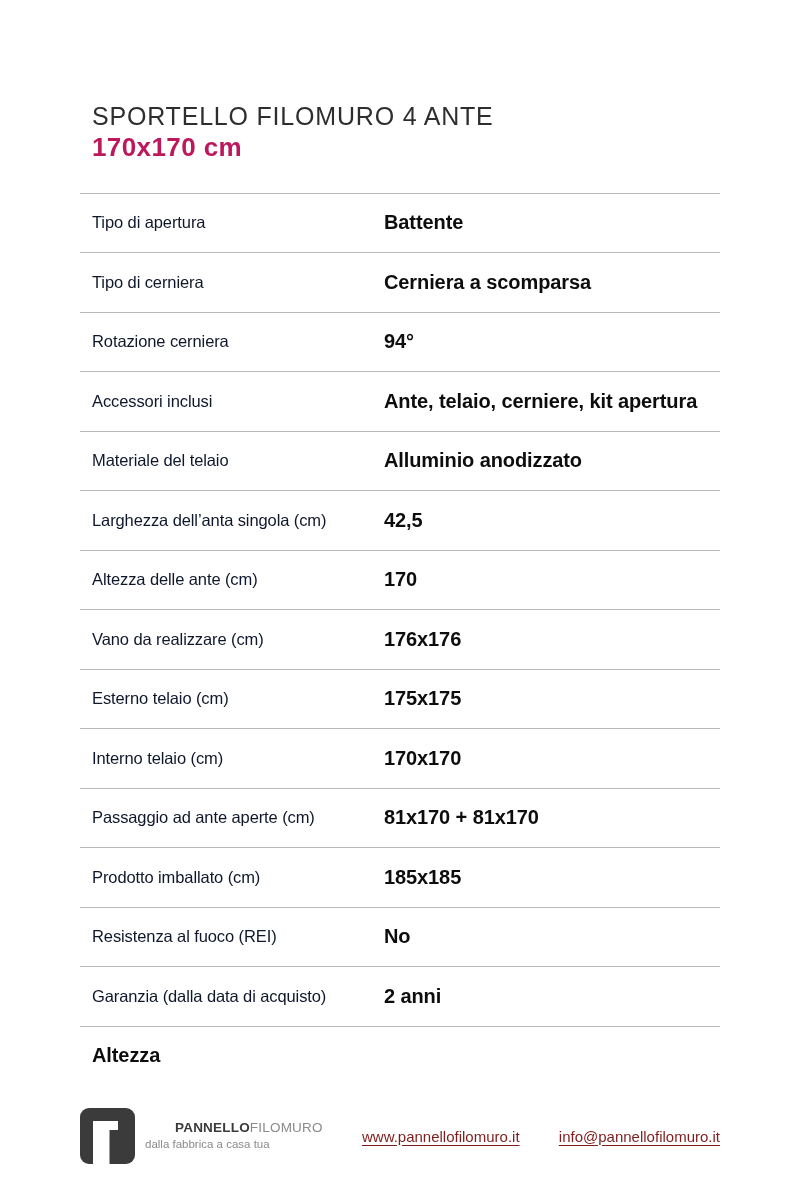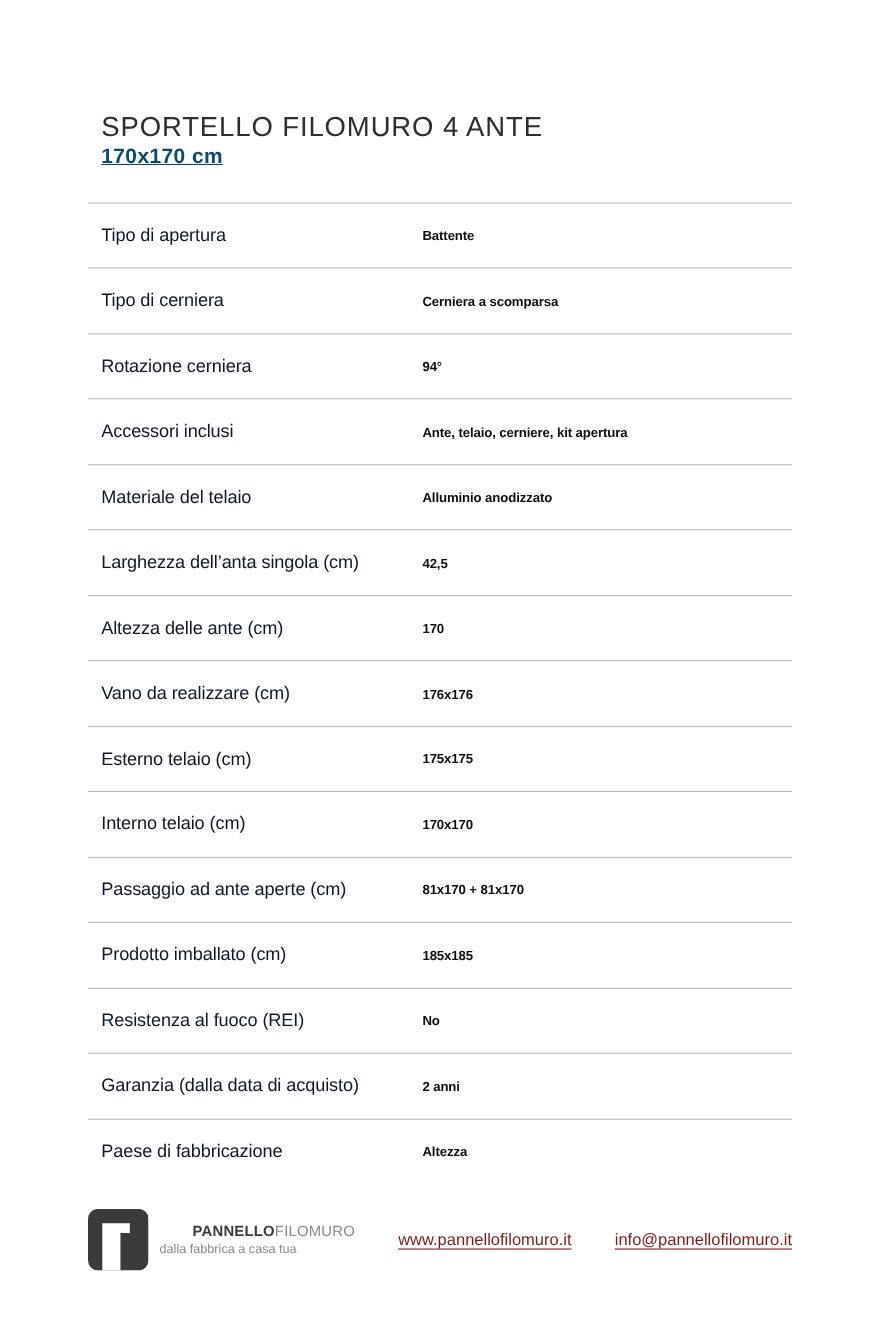--- a/index.html
+++ b/index.html
@@ -19,47 +19,46 @@
   
   .title-block { padding-left: 12px; margin-bottom: 29px; }
   .title-line1 {
     font-size: 25px;
     font-weight: 500;
     letter-spacing: 0.8px;
     color: #2e2e2e;
     line-height: 1.16;
   }
   .title-line2 {
-    font-size: 19px;
+    font-size: 26px;
     font-weight: 700;
     letter-spacing: 0.4px;
-    color: #0c4a6e;
+    color: #be185d;
     line-height: 1.25;
-    text-decoration: underline;
   }
   
   .spec-table { width: 640px; }
   .spec-row {
     display: flex;
     align-items: center;
     height: 59.5px;
     border-top: 1px solid #b9b9b9;
     padding-left: 12px;
   }
   .spec-label {
     width: 292px;
     flex: 0 0 292px;
     font-size: 16.5px;
     font-weight: 400;
     color: #0f172a;
     letter-spacing: -0.1px;
   }
   .spec-value {
     flex: 1;
-    font-size: 12px;
+    font-size: 20px;
     font-weight: 700;
     color: #0d0d0d;
     letter-spacing: -0.1px;
   }
   
   .footer {
     margin-top: 23px;
     width: 640px;
     display: flex;
     align-items: center;
@@ -159,21 +158,20 @@
       <div class="spec-label">Resistenza al fuoco (REI)</div>
       <div class="spec-value">No</div>
     </div>
 
     <div class="spec-row">
       <div class="spec-label">Garanzia (dalla data di acquisto)</div>
       <div class="spec-value">2 anni</div>
     </div>
 
     <div class="spec-row">
-      <div class="spec-label">Paese di fabbricazione</div>
       <div class="spec-value">Altezza</div>
     </div>
   </div>
 
   <div class="footer">
     <div class="brand-logo">
       <svg class="logo-mark" width="55" height="56" viewBox="0 0 55 56" aria-hidden="true">
         <rect x="0" y="0" width="55" height="56" rx="9" fill="#3b3b3b"></rect>
         <path d="M13 13 L38 13 L38 22 L29.5 22 L29.5 56 L13 56 Z" fill="#ffffff"></path>
       </svg>

